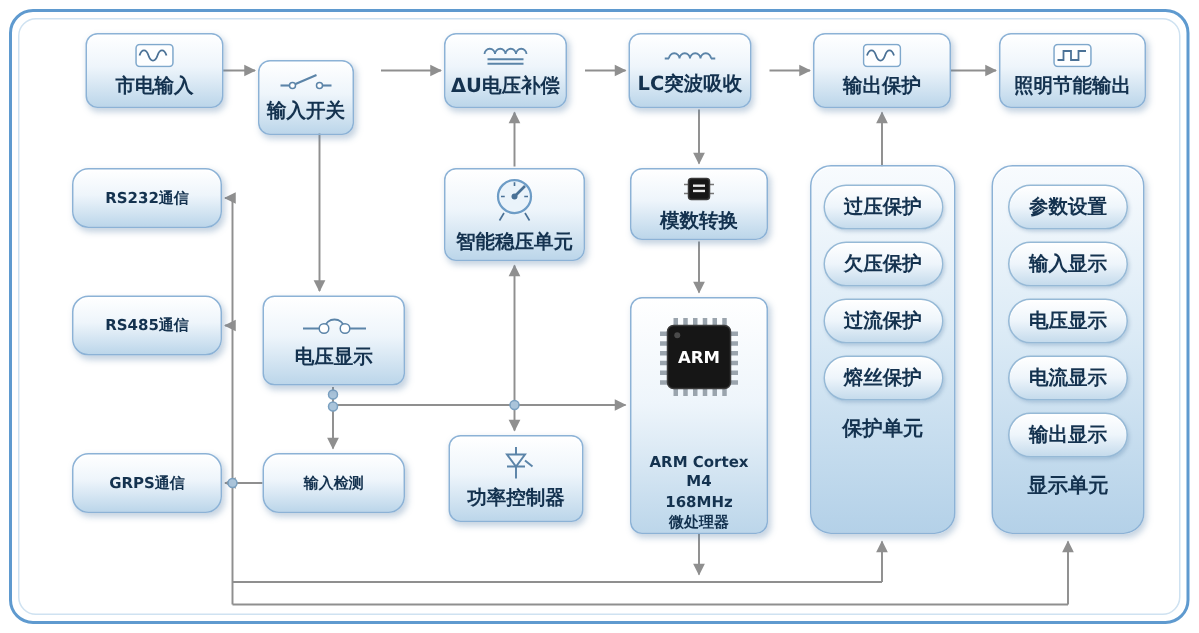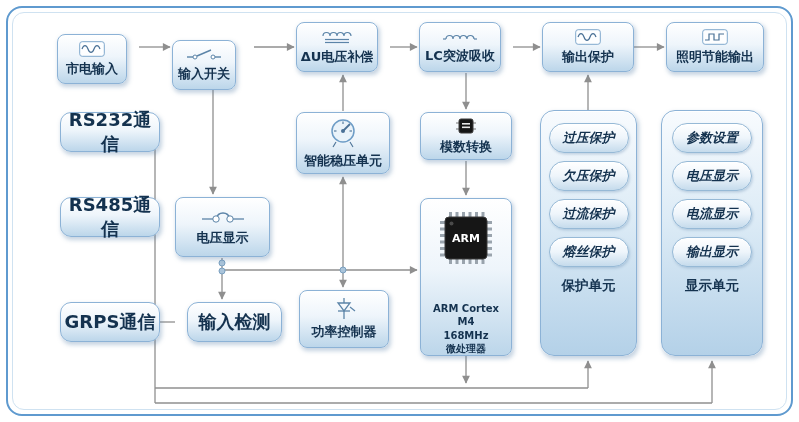--- a/index.html
+++ b/index.html
@@ -19,37 +19,37 @@
   }
   svg.wires { position:absolute; left:0; top:0; z-index:1; pointer-events:none; }
   .node {
     position:absolute; z-index:2;
     display:flex; flex-direction:column; align-items:center; justify-content:center; gap:3px;
     border:1px solid #8cb2d6; border-radius:8px;
     background:linear-gradient(180deg,#ffffff 0%,#eef5fb 45%,#bcd6ea 100%);
     box-shadow:1.5px 2.5px 4px rgba(90,130,170,.35), inset 0 1px 0 #ffffff;
     font-weight:bold; font-size:13px; text-align:center;
   }
-  .node.comm { border-radius:11px; font-size:18px;margin-left:12px; }
+  .node.comm { border-radius:11px; font-size:10px; }
   .node .icon { flex:none; }
   .panel {
     position:absolute; z-index:2;
     display:flex; flex-direction:column; align-items:center; gap:8px;
     padding-top:12px;
     border:1px solid #8cb2d6; border-radius:14px;
     background:linear-gradient(180deg,#f8fbfe 0%,#dcebf6 45%,#b4d1e8 100%);
     box-shadow:1.5px 2.5px 4px rgba(90,130,170,.35), inset 0 1px 0 #ffffff;
   }
   .pill {
     width:80px; height:30px; flex:none;
     display:flex; align-items:center; justify-content:center;
     border:1px solid #96b9d6; border-radius:15px;
     background:linear-gradient(180deg,#ffffff 0%,#eef5fb 50%,#c5dbec 100%);
     box-shadow:1px 1.5px 2.5px rgba(90,130,170,.3), inset 0 1px 0 #ffffff;
-    font-weight:bold; font-size:13px;font-style:italic;
+    font-weight:bold; font-size:13px;
   }
   .panel-title { font-weight:bold; font-size:13.5px; margin-top:2px; }
   .mcu-lines { display:flex; flex-direction:column; line-height:1.32; font-size:10px; text-align:center; }
 </style>
 </head>
 <body>
 
 <div class="frame">
   <div class="frame-inner"></div>
 </div>
@@ -86,21 +86,21 @@
     <path d="M712,403 V361" marker-end="url(#ah)"></path>
   </g>
   <g fill="#aac4da" stroke="#7aa0c0" stroke-width="1">
     <circle cx="222" cy="263" r="3"></circle>
     <circle cx="222" cy="271" r="3"></circle>
     <circle cx="343" cy="270" r="3"></circle>
     <circle cx="155" cy="322" r="3"></circle>
   </g>
 </svg>
 
-<div class="node" style="left:57px;top:34px;width:70px;height:50px">
+<div class="node" style="left:57px;top:22px;width:92px;height:50px">
   <svg class="icon" width="26" height="16" viewBox="0 0 26 16">
     <rect x="0.7" y="0.7" width="24.6" height="14.6" rx="2.5" fill="#fdfeff" stroke="#7fa8cc"></rect>
     <path d="M3,8 C4.5,3.5 7.5,3.5 9,8 C10.5,12.5 13.5,12.5 15,8 C16.5,3.5 19.5,3.5 21,8" fill="none" stroke="#4a7196" stroke-width="1.2"></path>
   </svg>
   <span>市电输入</span>
 </div>
 
 <div class="node" style="left:172px;top:40px;width:64px;height:50px">
   <svg class="icon" width="36" height="14" viewBox="0 0 36 14">
     <g stroke="#5b84a8" stroke-width="1.4" fill="none">
@@ -277,20 +277,23 @@
       <span>熔丝保护</span>
     </div>
   <div class="panel-title">保护单元</div>
 </div>
 
 <div class="panel" style="left:661px;top:110px;width:102px;height:246px">
   <div class="pill">
       <span>参数设置</span>
     </div>
   <div class="pill">
+      <span>输入显示</span>
+    </div>
+  <div class="pill">
       <span>电压显示</span>
     </div>
   <div class="pill">
       <span>电流显示</span>
     </div>
   <div class="pill">
       <span>输出显示</span>
     </div>
   <div class="panel-title">显示单元</div>
 </div>

